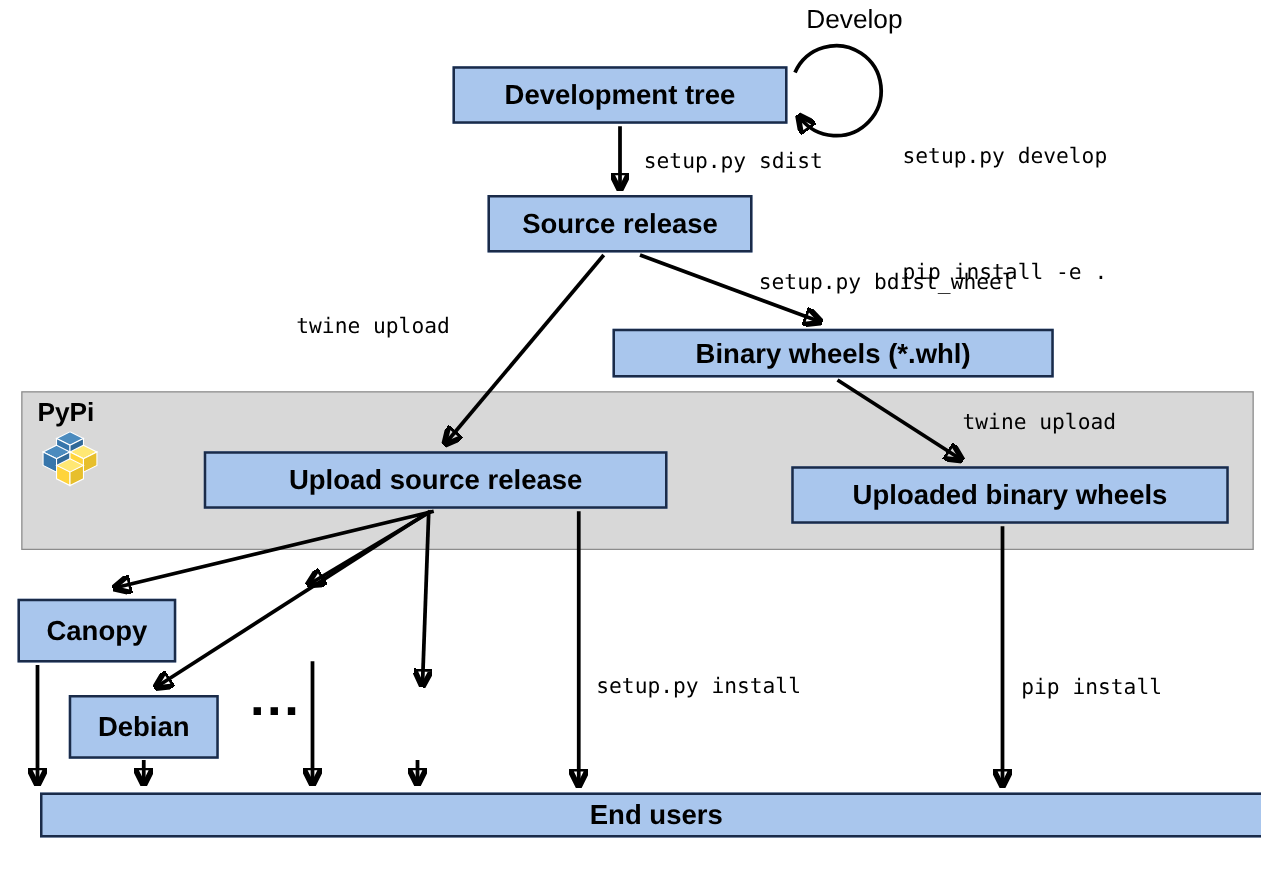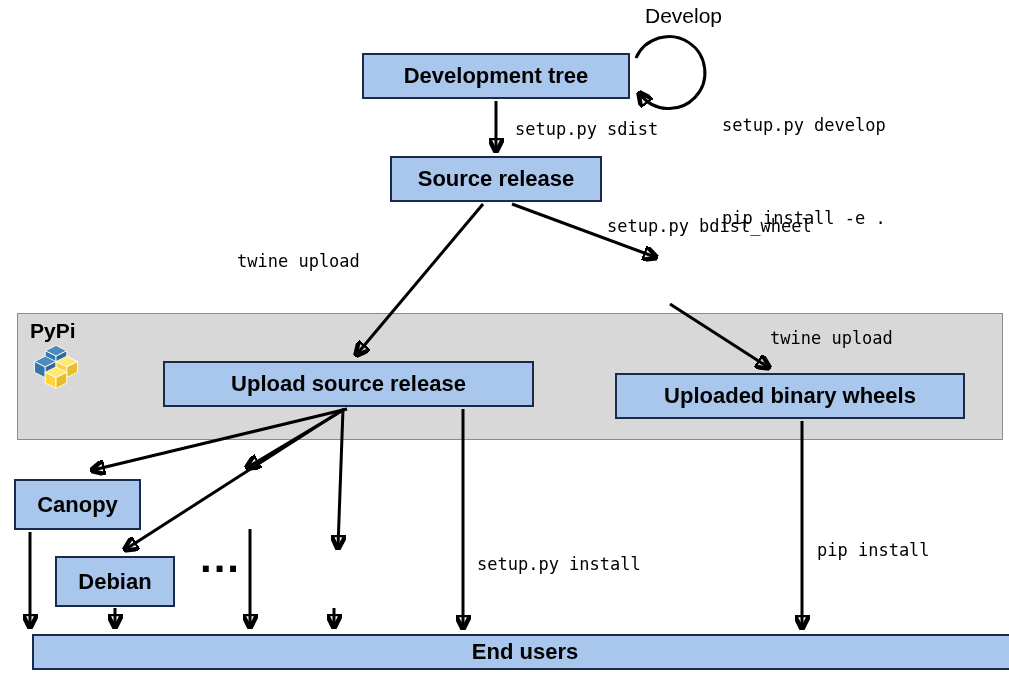--- a/index.html
+++ b/index.html
@@ -21,34 +21,34 @@
     font-weight:700; font-size:22px; box-sizing:border-box; text-align:center;
   }
   .lbl { position:absolute; white-space:pre; }
   .mono { font-family:"DejaVu Sans Mono", monospace; font-size:17px; }
   .sans { font-size:21px; }
 
   #n-devtree   { left:362px; top:53px;  width:268px; height:46px; }
   #n-source    { left:390px; top:156px; width:212px; height:46px; }
   #n-wheels    { left:490px; top:263px; width:353px; height:39px; }
   #n-upload    { left:163px; top:361px; width:371px; height:46px; }
-  #n-uploaded  { left:615px; top:373px; width:350px; height:46px; }
+  #n-uploaded  { left:633px; top:373px; width:350px; height:46px; }
   #n-canopy    { left:14px;  top:479px; width:127px; height:51px; }
   #n-conda     { left:185px; top:476px; width:120px; height:51px; }
   #n-debian    { left:55px;  top:556px; width:120px; height:51px; }
   #n-fedora    { left:272px; top:556px; width:122px; height:51px; }
   #n-endusers  { left:32px;  top:634px; width:986px; height:36px; font-size:22px; }
 
   #l-develop       { left:645px; top:4px; }
   #l-devcmd        { left:722px; top:48px; line-height:31px;text-align:right; }
   #l-sdist         { left:515px; top:119px; }
   #l-twine-left    { left:237px; top:251px; }
   #l-bdist         { left:607px; top:216px; }
   #l-twine-right   { left:770px; top:328px; }
-  #l-setup-install { left:477px; top:539px;margin-top:15px; }
+  #l-setup-install { left:477px; top:539px; }
   #l-pip-install   { left:817px; top:540px; }
   #l-ellipsis      { left:200px; top:534px; font-size:42px; font-weight:700; letter-spacing:2px; }
 </style>
 </head>
 <body>
 
 <div class="canvas">
 
   <div class="band">
     <div class="band-title">PyPi</div>
@@ -92,20 +92,21 @@
     <line x1="344" y1="409" x2="126" y2="549" marker-end="url(#ah)"></line>
     <line x1="343" y1="409" x2="338" y2="547" marker-end="url(#ah)"></line>
     <line x1="30" y1="532" x2="30" y2="626" marker-end="url(#ah)"></line>
     <line x1="115" y1="608" x2="115" y2="626" marker-end="url(#ah)"></line>
     <line x1="250" y1="529" x2="250" y2="626" marker-end="url(#ah)"></line>
     <line x1="334" y1="608" x2="334" y2="626" marker-end="url(#ah)"></line>
   </svg>
 
   <div class="node" id="n-source">Source release</div>
   <div class="node" id="n-devtree">Development tree</div>
+  <div class="node" id="n-wheels">Binary wheels (*.whl)</div>
   <div class="node" id="n-upload">Upload source release</div>
   <div class="node" id="n-uploaded">Uploaded binary wheels</div>
   <div class="node" id="n-canopy">Canopy</div>
   <div class="node" id="n-debian">Debian</div>
   <div class="node" id="n-endusers">End users</div>
 
   <div class="lbl sans" id="l-develop">Develop</div>
   <div class="lbl mono" id="l-devcmd">
     <div>setup.py develop</div>
     <div>pip install -e .</div>

